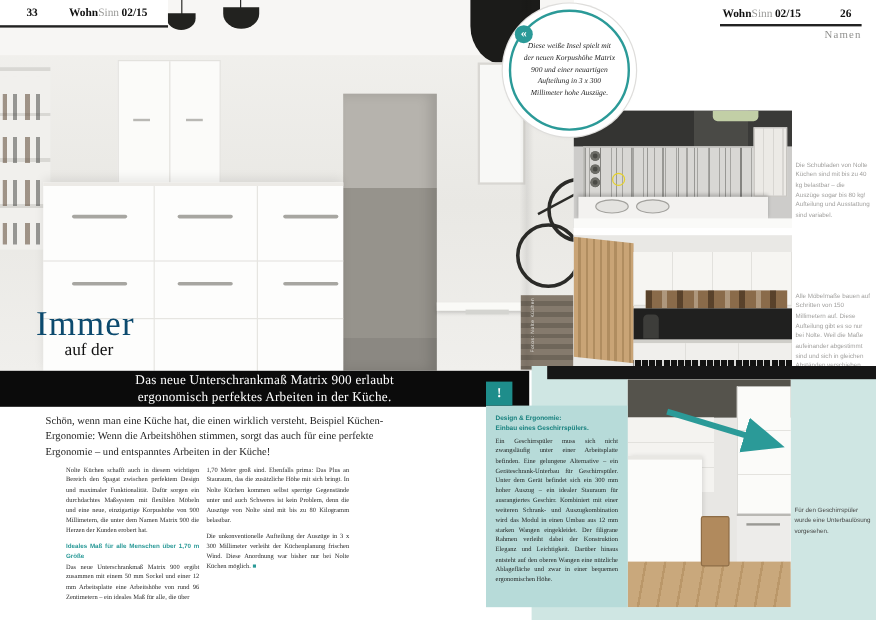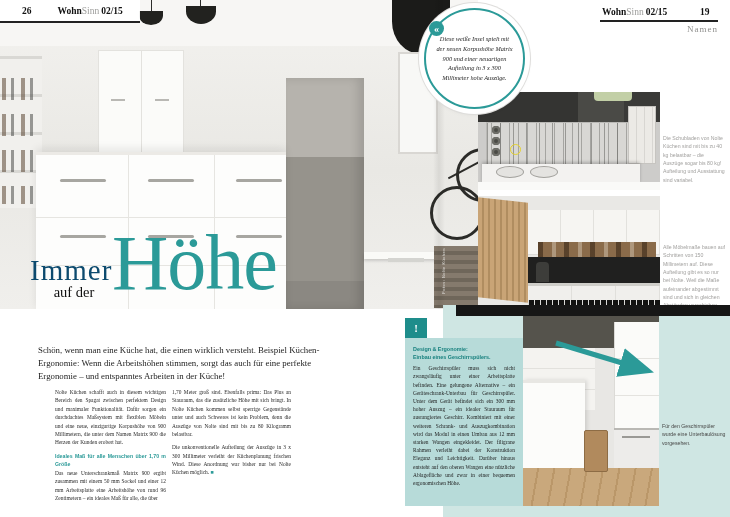--- a/index.html
+++ b/index.html
@@ -175,33 +175,35 @@
     <div class="abs wheel" style="left:430px;top:186px;width:48px;height:48px;"></div>
     <div class="abs wheel" style="left:456px;top:148px;width:48px;height:48px;"></div>
     <div class="abs bike-frame"></div>
     <div class="abs rug"></div>
     <div class="abs credit">Fotos: Nolte Küchen</div>
   </div>
 
   <div class="abs gutter"></div>
 
   <div class="abs hdr-left">
-    <span class="pn">26</span>
+    <span class="pn">33</span>
     <span class="brand"><b>Wohn</b><span class="lite">Sinn</span><span class="iss">02/15</span></span>
   </div>
 
   <div class="abs hdr-right-brand"><b style="font-weight:bold;color:#111;">Wohn</b><span style="color:#9b9b99;">Sinn</span><span style="font-weight:bold;color:#111;margin-left:2px;">02/15</span></div>
-  <div class="abs hdr-right-pn">19</div>
+  <div class="abs hdr-right-pn">26</div>
   <div class="abs hdr-right-line"></div>
   <div class="abs hdr-right-sec">Namen</div>
 
   <div class="abs hl-immer">Immer</div>
   <div class="abs hl-aufder">auf der</div>
-  <div class="abs hl-hoehe">Höhe</div>
-
+
+  <div class="abs bar">
+    <div class="txt">Das neue Unterschrankmaß Matrix 900 erlaubt ergonomisch perfektes Arbeiten in der Küche.</div>
+  </div>
 
   <div class="abs intro">Schön, wenn man eine Küche hat, die einen wirklich versteht. Beispiel Küchen-Ergonomie: Wenn die Arbeitshöhen stimmen, sorgt das auch für eine perfekte Ergonomie – und entspanntes Arbeiten in der Küche!</div>
 
   <div class="abs colbody col1">
     <div>Nolte Küchen schafft auch in diesem wichtigen Bereich den Spagat zwischen perfektem Design und maximaler Funktionalität. Dafür sorgen ein durchdachtes Maßsystem mit flexiblen Möbeln und eine neue, einzigartige Korpushöhe von 900 Millimetern, die unter dem Namen Matrix 900 die Herzen der Kunden erobert hat.</div>
     <div class="subhead">Ideales Maß für alle Menschen über 1,70 m Größe</div>
     <div>Das neue Unterschrankmaß Matrix 900 ergibt zusammen mit einem 50 mm Sockel und einer 12 mm Arbeitsplatte eine Arbeitshöhe von rund 96 Zentimetern – ein ideales Maß für alle, die über</div>
   </div>
   <div class="abs colbody col2">
     <div>1,70 Meter groß sind. Ebenfalls prima: Das Plus an Stauraum, das die zusätzliche Höhe mit sich bringt. In Nolte Küchen kommen selbst sperrige Gegenstände unter und auch Schweres ist kein Problem, denn die Auszüge von Nolte sind mit bis zu 80 Kilogramm belastbar.</div>

